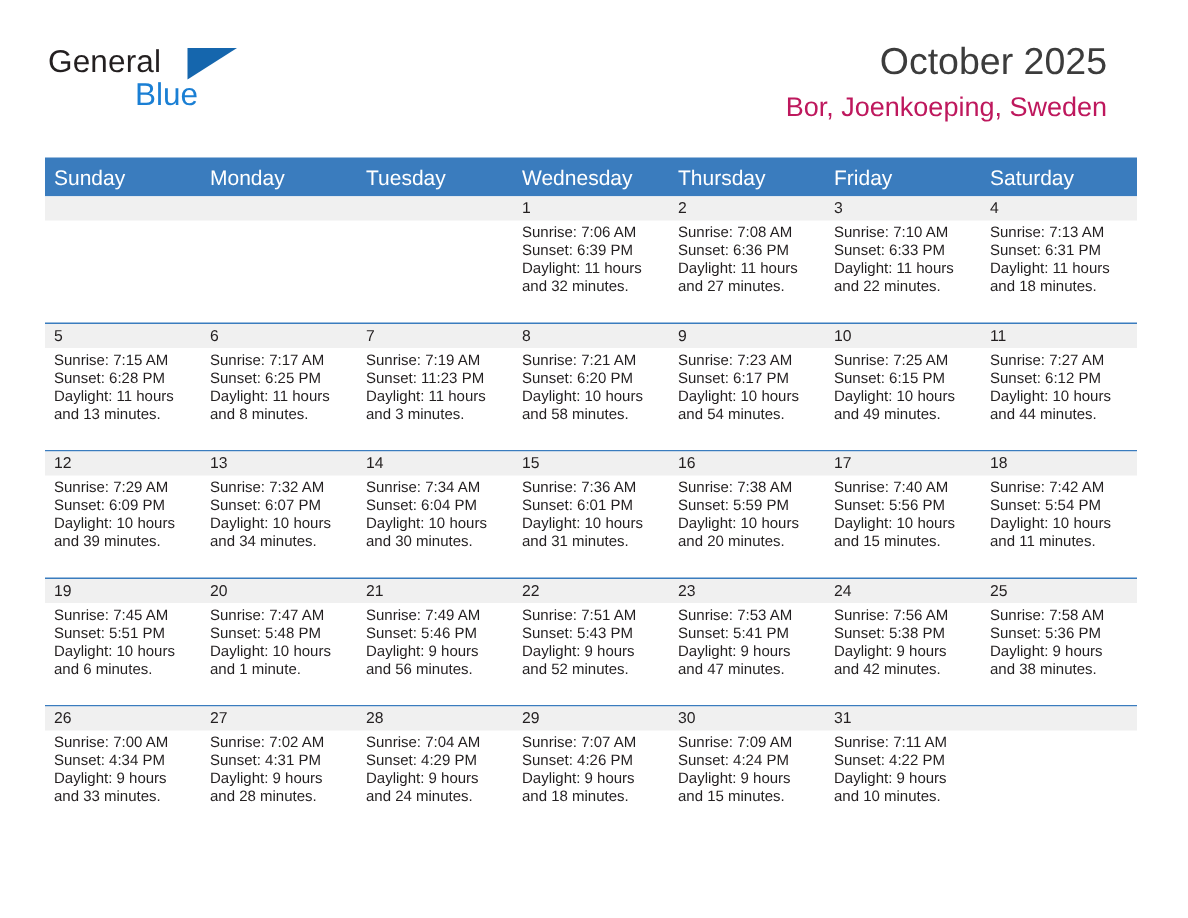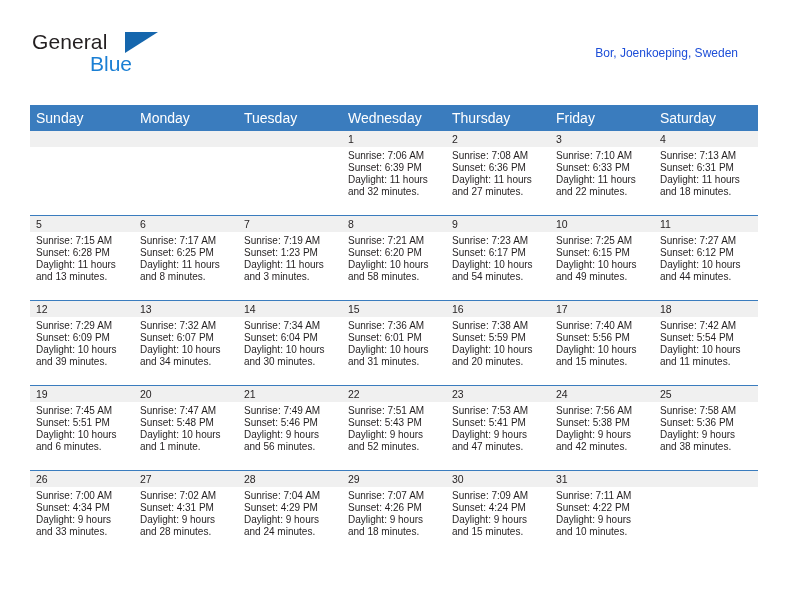--- a/index.html
+++ b/index.html
@@ -72,24 +72,24 @@
   }
   .month-title {
     font-size: 25px;
     color: #3c3c3c;
     line-height: 30px;
     white-space: nowrap;
     font-weight: normal;
     margin: 0;
   }
   .location {
-    font-size: 12px;
-    color: #1d4ed8;
+    font-size: 18px;
+    color: #be185d;
     line-height: 22px;
-    margin-top: 16px;
+    margin-top: 4px;
     white-space: nowrap;
   }
 
   
   .calendar {
     position: absolute;
     left: 30px;
     top: 105px;
     width: 728px;
     border-collapse: collapse;
@@ -147,20 +147,21 @@
 
   <div class="header">
 
     <div class="logo">
       <span class="logo-general">General</span>
       <span class="logo-tri"></span>
       <span class="logo-blue">Blue</span>
     </div>
 
     <div class="title-block">
+      <h1 class="month-title">October 2025</h1>
       <div class="location">Bor, Joenkoeping, Sweden</div>
     </div>
 
   </div>
 
   <table class="calendar">
     <thead>
       <tr>
         <th>Sunday</th>
         <th>Monday</th>
@@ -254,21 +255,21 @@
                 <div>Daylight: 11 hours</div>
                 <div>and 8 minutes.</div>
               </div>
             </div>
           </td>
           <td>
             <div class="cell-inner">
               <div class="daynum-strip">7</div>
               <div class="cell-body">
                 <div>Sunrise: 7:19 AM</div>
-                <div>Sunset: 1:23 PM</div>
+                <div>Sunset: 11:23 PM</div>
                 <div>Daylight: 11 hours</div>
                 <div>and 3 minutes.</div>
               </div>
             </div>
           </td>
           <td>
             <div class="cell-inner">
               <div class="daynum-strip">8</div>
               <div class="cell-body">
                 <div>Sunrise: 7:21 AM</div>

